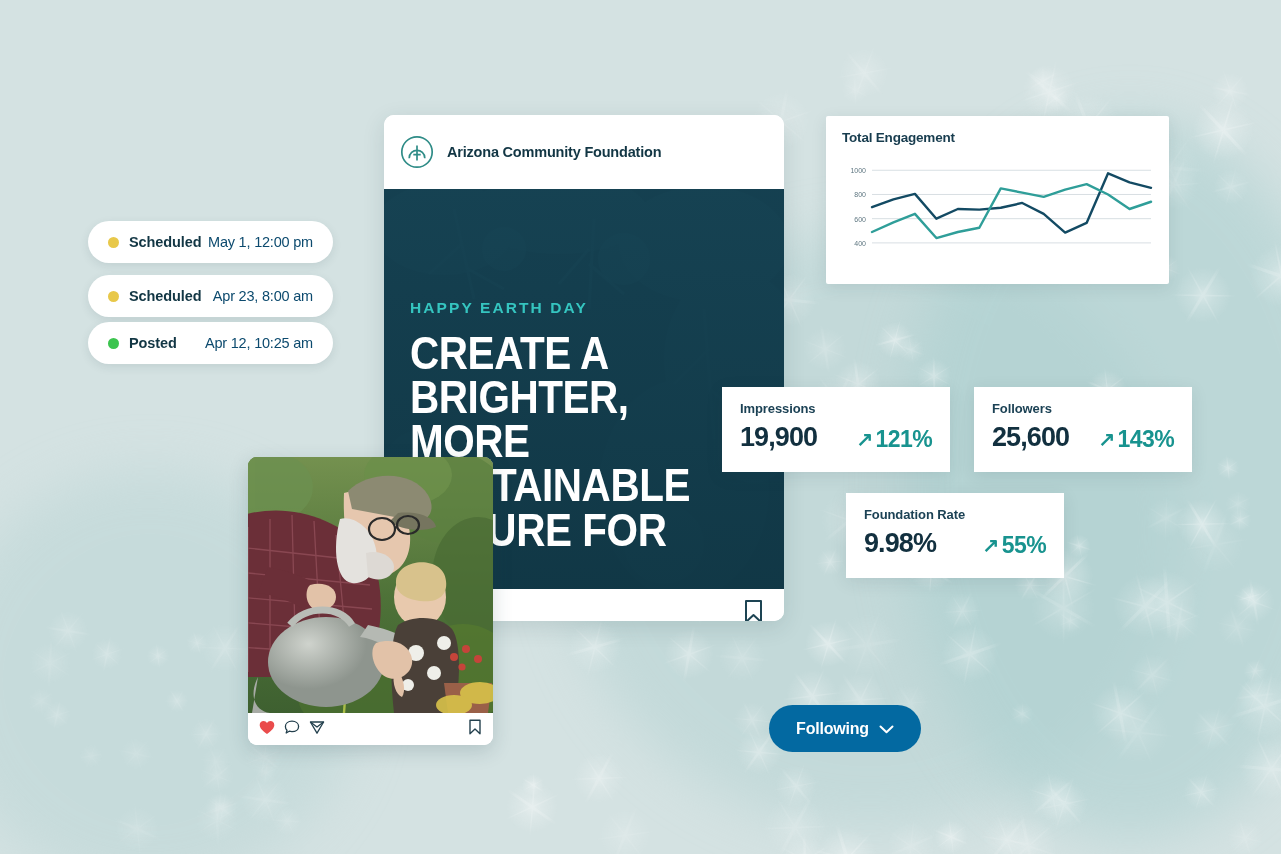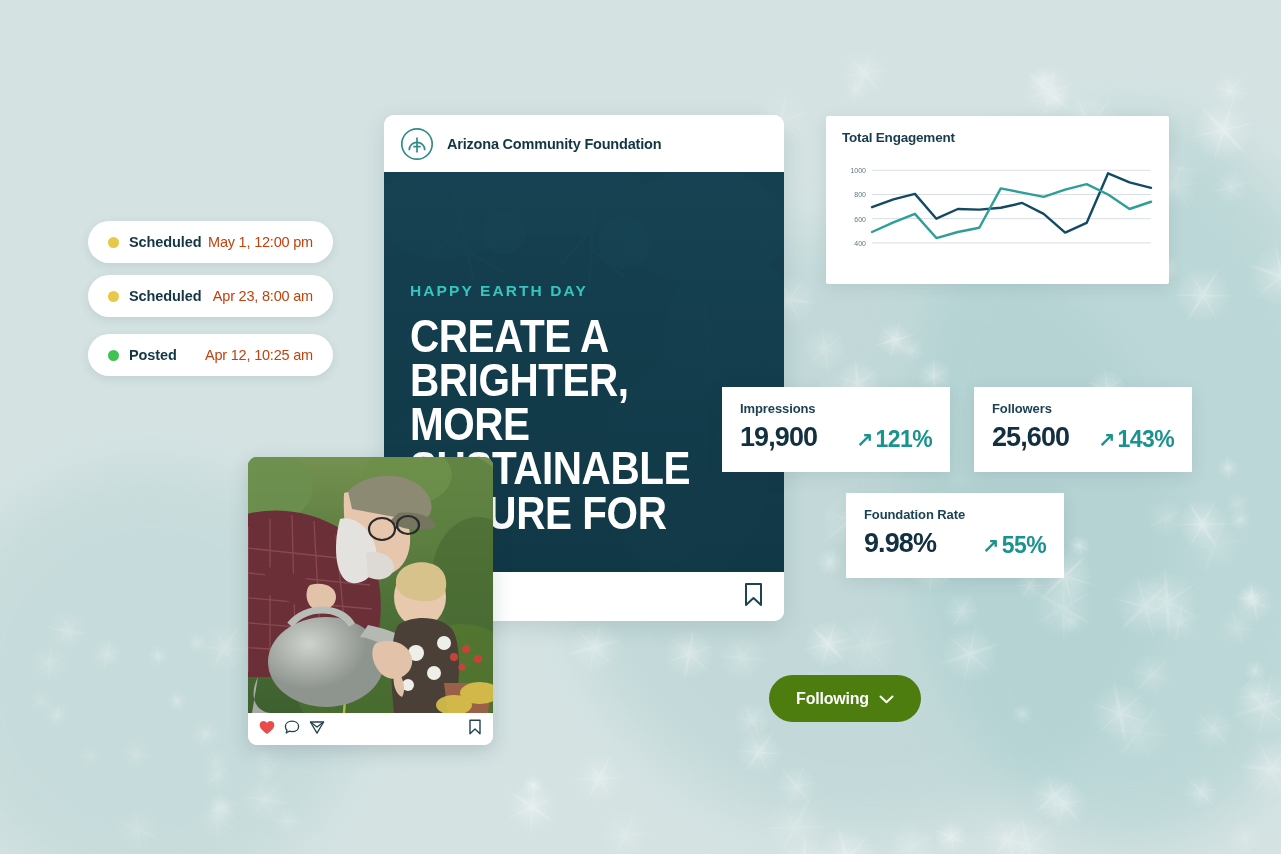--- a/index.html
+++ b/index.html
@@ -88,34 +88,34 @@
   .pill .status {
     font-size: 14.5px;
     font-weight: bold;
     color: #123644;
     margin-left: 10px;
     letter-spacing: -.1px;
   }
   .pill .when {
     margin-left: auto;
     font-size: 14.5px;
-    color: #c2410c;
+    color: #0c4a6e;
     letter-spacing: -.2px;
   }
 
   
   #post-card {
     left: 384px; top: 115px;
     width: 400px; height: 506px;
     border-radius: 10px;
     overflow: hidden;
     box-shadow: 0 6px 22px rgba(30,60,70,.13);
   }
   .post-header {
-    height: 57px;
+    height: 74px;
     display: flex;
     align-items: center;
     padding: 0 16px;
     background: #fff;
   }
   .brand-logo {
     width: 34px; height: 34px;
     flex: 0 0 auto;
   }
   .brand-name {
@@ -258,23 +258,23 @@
     justify-content: center;
     gap: 10px;
     font-size: 16px;
     font-weight: bold;
     letter-spacing: -.2px;
     border: none;
     cursor: pointer;
     font-family: "Liberation Sans", sans-serif;
   }
   #following-btn {
-    left: 769px; top: 675px;
+    left: 769px; top: 705px;
     width: 152px;
-    background: #4d7c0f;
+    background: #0369a1;
     color: #fff;
   }
   #newpost-btn {
     left: 937px; top: 675px;
     width: 152px;
     background: #3cccc4;
     color: #10333f;
   }
 </style>
 </head>
@@ -706,21 +706,21 @@
   <div class="pill" style="top:221px;">
     <span class="dot" style="background:#e8c84a;"></span>
     <span class="status">Scheduled</span>
     <span class="when">May 1, 12:00 pm</span>
   </div>
   <div class="pill" style="top:275px;">
     <span class="dot" style="background:#e8c84a;"></span>
     <span class="status">Scheduled</span>
     <span class="when">Apr 23, 8:00 am</span>
   </div>
-  <div class="pill" style="top:334px;justify-content:space-between;">
+  <div class="pill" style="top:322px;justify-content:space-between;">
     <span class="dot" style="background:#3cc44f;"></span>
     <span class="status">Posted</span>
     <span class="when">Apr 12, 10:25 am</span>
   </div>
 
   <div class="card" id="post-card">
 
     <div class="post-header">
       <span class="brand-logo">
         <svg width="34" height="34" viewBox="0 0 34 34">

